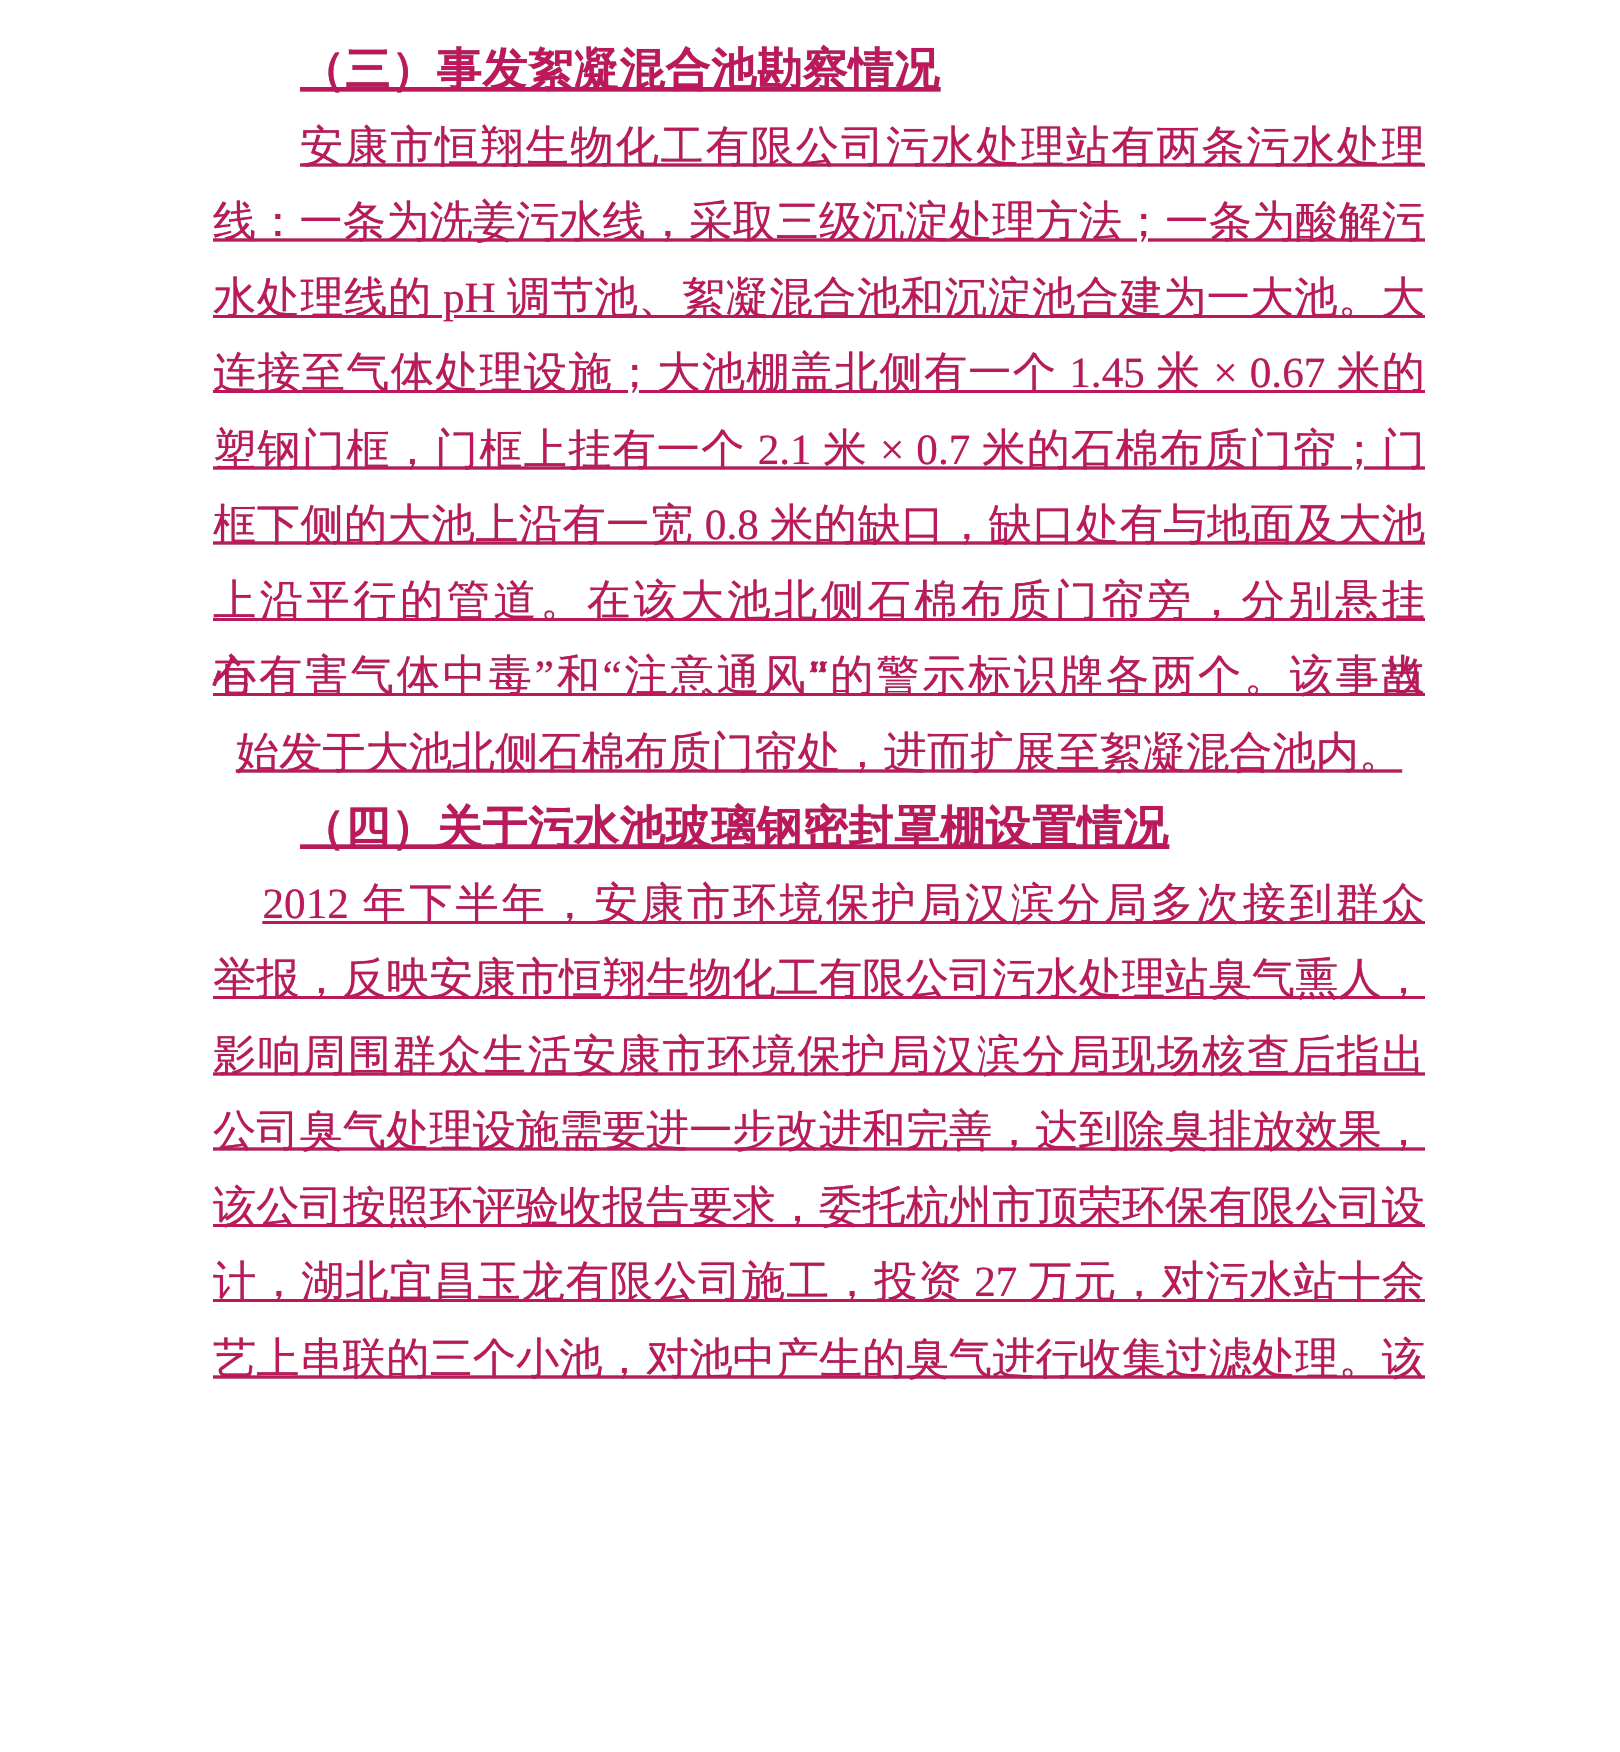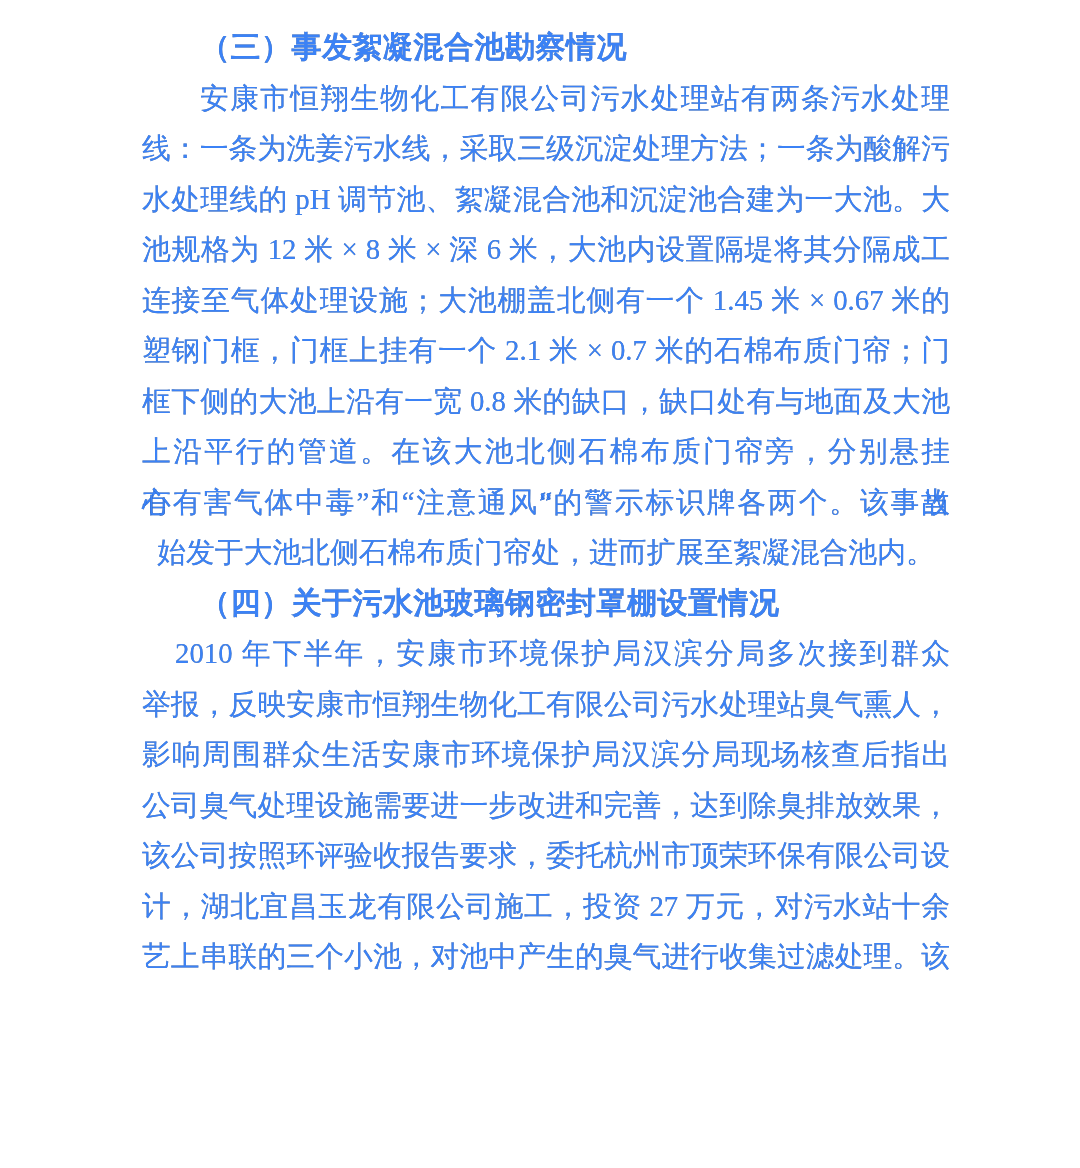--- a/index.html
+++ b/index.html
@@ -12,24 +12,25 @@
     width: 1080px;
     height: 1168px;
     background: #ffffff;
     overflow: hidden;
   }
   .textblock {
     position: absolute;
     left: 142px;
     top: 22px;
     width: 808px;
-    color: #3b82f6;
+    color: #be185d;
     font-family: "Liberation Serif", "DejaVu Serif", serif;
     font-size: 28.8px;
     text-shadow: 0 0 0.5px rgba(20,20,20,0.55);
+    text-decoration: underline;
   }
   .line {
     height: 50.5px;
     line-height: 50.5px;
     text-align: justify;
     text-align-last: justify;
   }
   .heading {
     font-weight: 700;
     font-size: 30px;
@@ -51,29 +52,28 @@
 </style>
 </head>
 <body>
 
 <div class="page">
   <div class="textblock">
     <div class="line heading">（三）事发絮凝混合池勘察情况</div>
     <div class="line indent-1">安康市恒翔生物化工有限公司污水处理站有两条污水处理</div>
     <div class="line">线：一条为洗姜污水线，采取三级沉淀处理方法；一条为酸解污</div>
     <div class="line">水处理线的 pH 调节池、絮凝混合池和沉淀池合建为一大池。大</div>
-    <div class="line">池规格为 12 米 × 8 米 × 深 6 米，大池内设置隔堤将其分隔成工</div>
     <div class="line">连接至气体处理设施；大池棚盖北侧有一个 1.45 米 × 0.67 米的</div>
     <div class="line">塑钢门框，门框上挂有一个 2.1 米 × 0.7 米的石棉布质门帘；门</div>
     <div class="line">框下侧的大池上沿有一宽 0.8 米的缺口，缺口处有与地面及大池</div>
     <div class="line">上沿平行的管道。在该大池北侧石棉布质门帘旁，分别悬挂有“当</div>
     <div class="line">心有害气体中毒”和“注意通风”的警示标识牌各两个。该事故</div>
     <div class="line para-end">始发于大池北侧石棉布质门帘处，进而扩展至絮凝混合池内。</div>
     <div class="line heading">（四）关于污水池玻璃钢密封罩棚设置情况</div>
-    <div class="line indent-2">2010 年下半年，安康市环境保护局汉滨分局多次接到群众</div>
+    <div class="line indent-2">2012 年下半年，安康市环境保护局汉滨分局多次接到群众</div>
     <div class="line">举报，反映安康市恒翔生物化工有限公司污水处理站臭气熏人，</div>
     <div class="line">影响周围群众生活安康市环境保护局汉滨分局现场核查后指出</div>
     <div class="line">公司臭气处理设施需要进一步改进和完善，达到除臭排放效果，</div>
     <div class="line">该公司按照环评验收报告要求，委托杭州市顶荣环保有限公司设</div>
     <div class="line">计，湖北宜昌玉龙有限公司施工，投资 27 万元，对污水站十余</div>
     <div class="line">艺上串联的三个小池，对池中产生的臭气进行收集过滤处理。该</div>
   </div>
 </div>
 
 </body></html>

